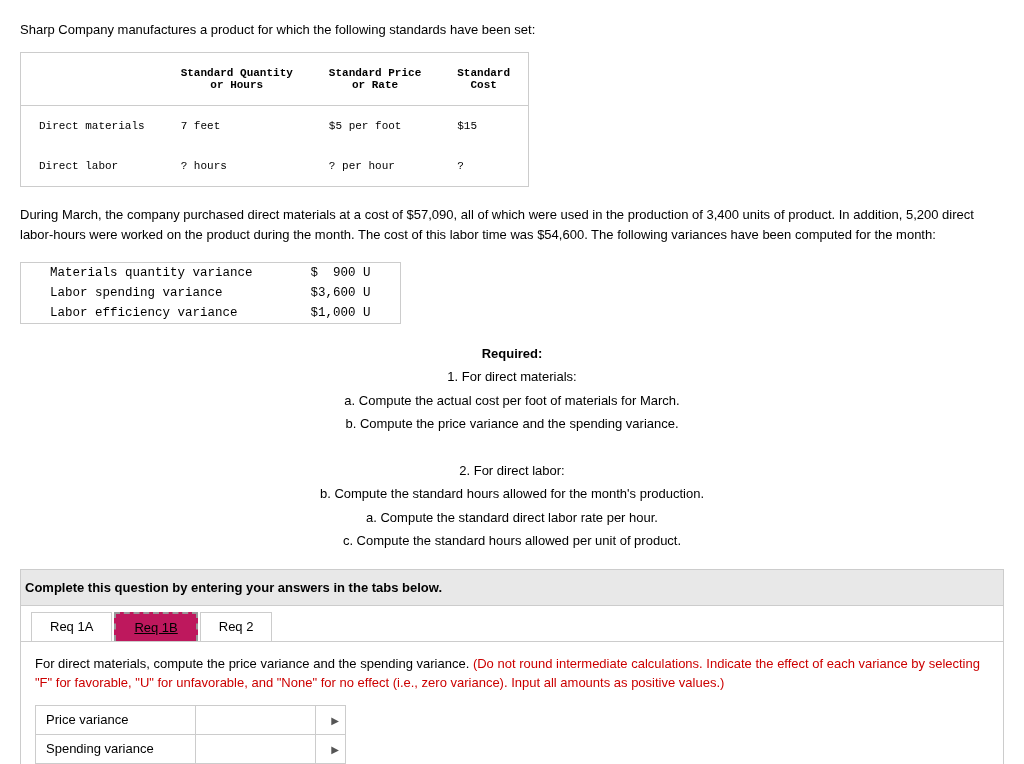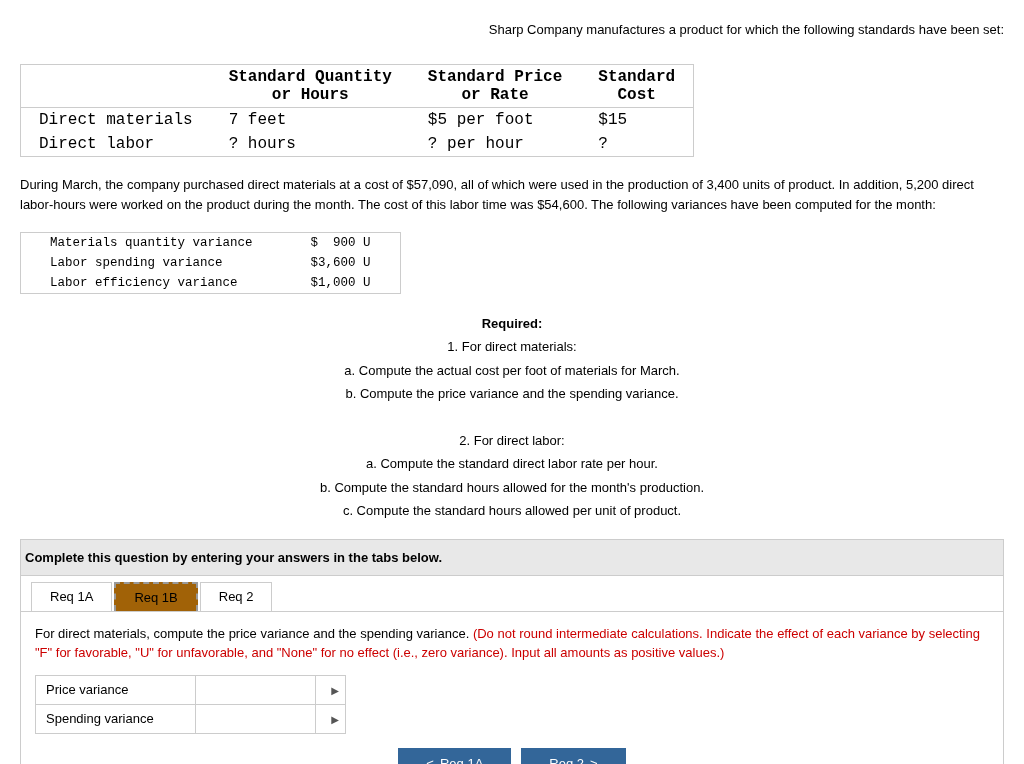--- a/index.html
+++ b/index.html
@@ -6,32 +6,31 @@
     body {
       font-family: Arial, sans-serif;
       font-size: 13px;
       background: #fff;
       color: #000;
       padding: 20px;
       width: 1024px;
       min-height: 764px;
     }
     .intro-text {
-      margin-bottom: 24px;
+      margin-bottom: 12px;
       line-height: 1.5;
-      text-align: right;
     }
     .standards-table {
       border-collapse: collapse;
       margin-bottom: 18px;
       border: 1px solid #ccc;
     }
     .standards-table td, .standards-table th {
-      padding: 3px 18px;
-      font-size: 16px;
+      padding: 14px 18px;
+      font-size: 11px;
       font-family: 'Courier New', monospace;
       white-space: pre;
     }
     .standards-table thead tr th {
       text-align: center;
       border-bottom: 1px solid #ccc;
     }
     .standards-table tbody tr td {
       border: none;
     }
@@ -83,23 +82,24 @@
       border: 1px solid #ccc;
       border-bottom: none;
       cursor: pointer;
       font-size: 13px;
       background: #fff;
       position: relative;
     }
     .tab.active {
       border: 2px dashed #999;
       border-bottom: none;
-      background: #a16207;
+      background: #be185d;
       font-weight: normal;
       z-index: 2;
+      text-decoration: underline;
     }
     .tab-content {
       padding: 12px 14px;
     }
     .instruction-text {
       color: #000;
       font-size: 13px;
       line-height: 1.5;
       margin-bottom: 12px;
     }
@@ -220,22 +220,22 @@
   </tbody>
 </table>
 
 <div class="required-section">
   <div class="bold">Required:</div>
   <div>1. For direct materials:</div>
   <div>a. Compute the actual cost per foot of materials for March.</div>
   <div>b. Compute the price variance and the spending variance.</div>
   <div>&nbsp;</div>
   <div>2. For direct labor:</div>
+  <div>b. Compute the standard hours allowed for the month's production.</div>
   <div>a. Compute the standard direct labor rate per hour.</div>
-  <div>b. Compute the standard hours allowed for the month's production.</div>
   <div>c. Compute the standard hours allowed per unit of product.</div>
 </div>
 
 <div class="complete-box">
   <span class="complete-box-text">Complete this question by entering your answers in the tabs below.</span>
 </div>
 
 <div class="tabs-container">
   <div class="tabs-row">
     <div class="tab">

